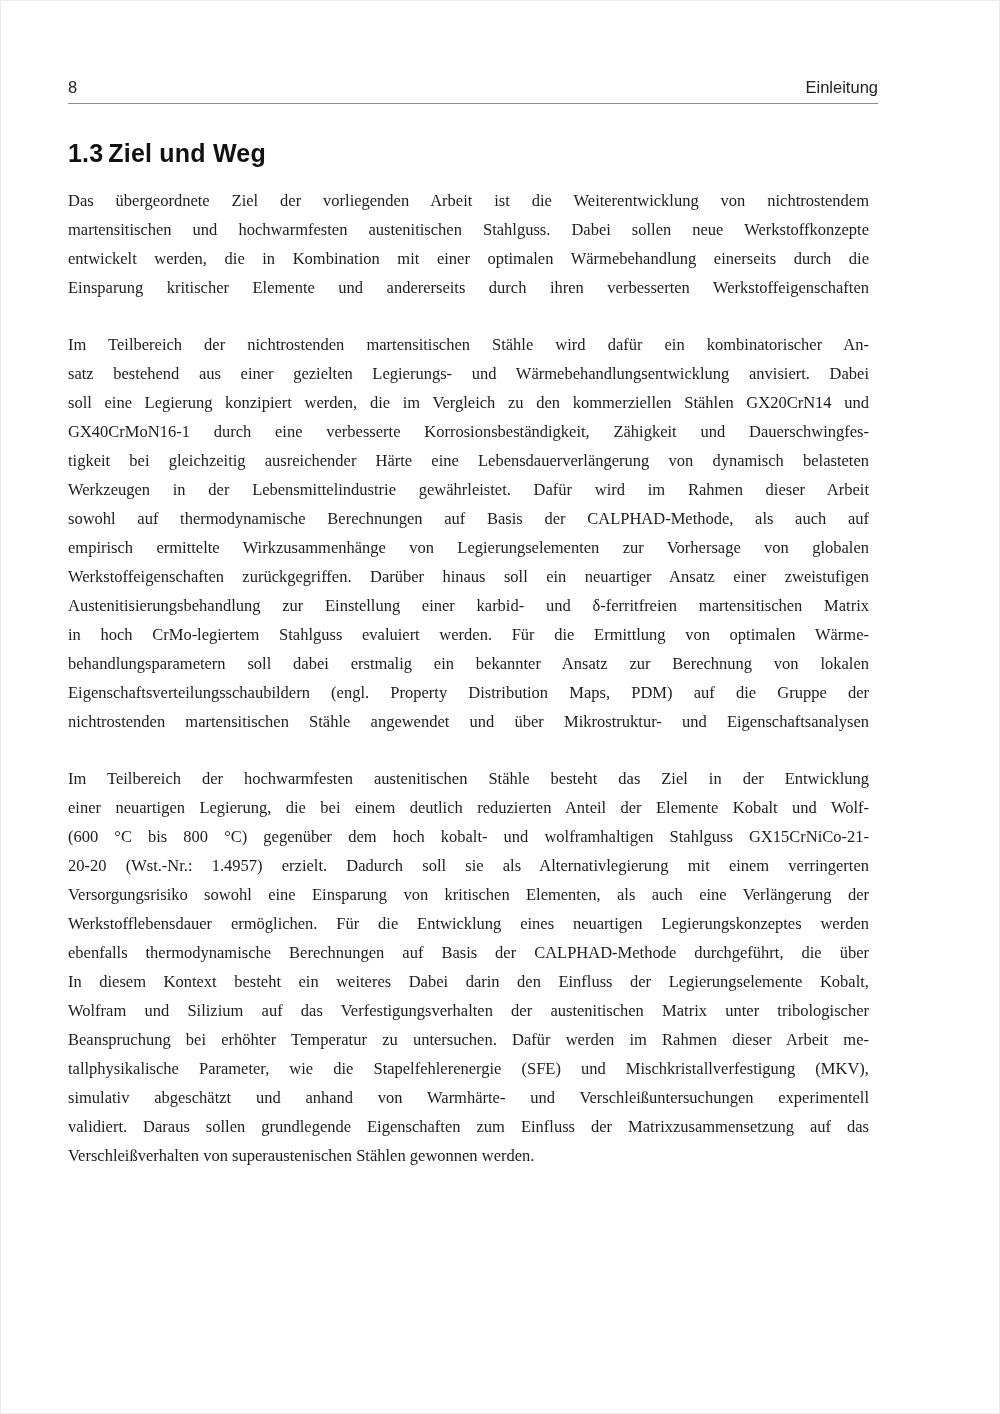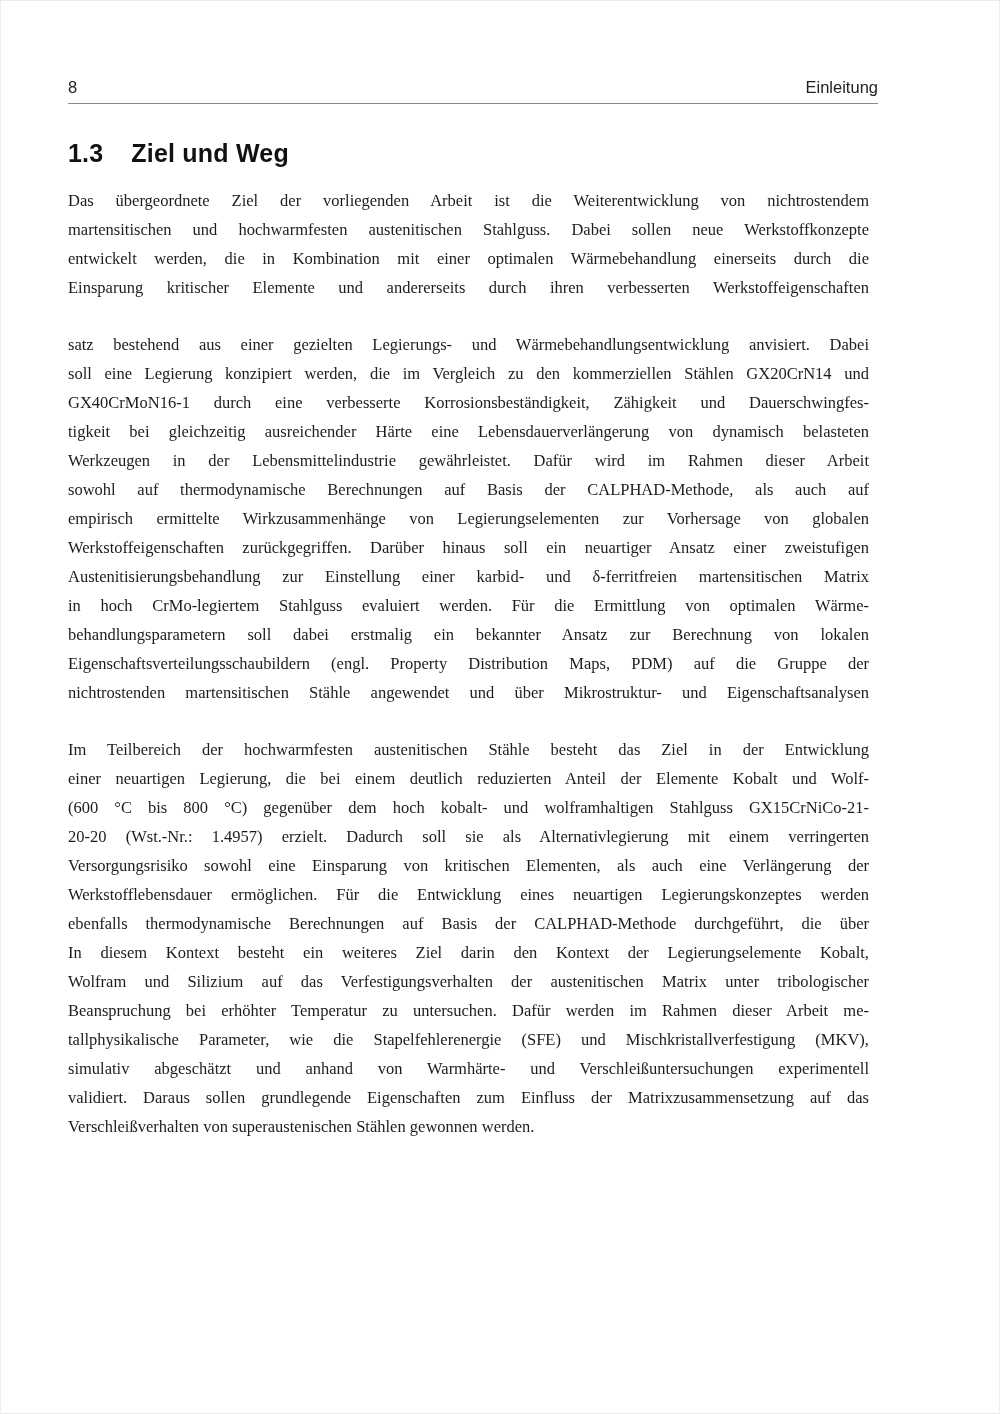--- a/index.html
+++ b/index.html
@@ -36,21 +36,21 @@
     left: 68px;
     width: 810px;
     top: 139px;
     margin: 0;
     font-family: "Liberation Sans", sans-serif;
     font-size: 25px;
     font-weight: 700;
     color: #111111;
     letter-spacing: 0.2px;
   }
-  .sec-num { margin-right: 28px; text-align: right; }
+  .sec-num { margin-right: 5px; text-align: right; }
   .body-text {
     position: absolute;
     left: 68px;
     width: 810px;
     top: 186px;
     font-size: 16.5px;
     line-height: 29px;
     color: #1c1c1c;
   }
   .paragraph { margin: 0 9px 28px 0; }
@@ -79,20 +79,21 @@
   </h1>
 
   <div class="body-text">
     <div class="paragraph">
         <div class="pline">Das übergeordnete Ziel der vorliegenden Arbeit ist die Weiterentwicklung von nichtrostendem</div>
         <div class="pline">martensitischen und hochwarmfesten austenitischen Stahlguss. Dabei sollen neue Werkstoffkonzepte</div>
         <div class="pline">entwickelt werden, die in Kombination mit einer optimalen Wärmebehandlung einerseits durch die</div>
         <div class="pline">Einsparung kritischer Elemente und andererseits durch ihren verbesserten Werkstoffeigenschaften</div>
       </div>
     <div class="paragraph">
+        <div class="pline">Im Teilbereich der nichtrostenden martensitischen Stähle wird dafür ein kombinatorischer An-</div>
         <div class="pline">satz bestehend aus einer gezielten Legierungs- und Wärmebehandlungsentwicklung anvisiert. Dabei</div>
         <div class="pline">soll eine Legierung konzipiert werden, die im Vergleich zu den kommerziellen Stählen GX20CrN14 und</div>
         <div class="pline">GX40CrMoN16-1 durch eine verbesserte Korrosionsbeständigkeit, Zähigkeit und Dauerschwingfes-</div>
         <div class="pline">tigkeit bei gleichzeitig ausreichender Härte eine Lebensdauerverlängerung von dynamisch belasteten</div>
         <div class="pline">Werkzeugen in der Lebensmittelindustrie gewährleistet. Dafür wird im Rahmen dieser Arbeit</div>
         <div class="pline">sowohl auf thermodynamische Berechnungen auf Basis der CALPHAD-Methode, als auch auf</div>
         <div class="pline">empirisch ermittelte Wirkzusammenhänge von Legierungselementen zur Vorhersage von globalen</div>
         <div class="pline">Werkstoffeigenschaften zurückgegriffen. Darüber hinaus soll ein neuartiger Ansatz einer zweistufigen</div>
         <div class="pline">Austenitisierungsbehandlung zur Einstellung einer karbid- und δ-ferritfreien martensitischen Matrix</div>
         <div class="pline">in hoch CrMo-legiertem Stahlguss evaluiert werden. Für die Ermittlung von optimalen Wärme-</div>
@@ -101,21 +102,21 @@
         <div class="pline">nichtrostenden martensitischen Stähle angewendet und über Mikrostruktur- und Eigenschaftsanalysen</div>
       </div>
     <div class="paragraph">
         <div class="pline">Im Teilbereich der hochwarmfesten austenitischen Stähle besteht das Ziel in der Entwicklung</div>
         <div class="pline">einer neuartigen Legierung, die bei einem deutlich reduzierten Anteil der Elemente Kobalt und Wolf-</div>
         <div class="pline">(600 °C bis 800 °C) gegenüber dem hoch kobalt- und wolframhaltigen Stahlguss GX15CrNiCo-21-</div>
         <div class="pline">20-20 (Wst.-Nr.: 1.4957) erzielt. Dadurch soll sie als Alternativlegierung mit einem verringerten</div>
         <div class="pline">Versorgungsrisiko sowohl eine Einsparung von kritischen Elementen, als auch eine Verlängerung der</div>
         <div class="pline">Werkstofflebensdauer ermöglichen. Für die Entwicklung eines neuartigen Legierungskonzeptes werden</div>
         <div class="pline">ebenfalls thermodynamische Berechnungen auf Basis der CALPHAD-Methode durchgeführt, die über</div>
-        <div class="pline">In diesem Kontext besteht ein weiteres Ziel darin den Kontext der Legierungselemente Kobalt,</div>
+        <div class="pline">In diesem Kontext besteht ein weiteres Dabei darin den Einfluss der Legierungselemente Kobalt,</div>
         <div class="pline">Wolfram und Silizium auf das Verfestigungsverhalten der austenitischen Matrix unter tribologischer</div>
         <div class="pline">Beanspruchung bei erhöhter Temperatur zu untersuchen. Dafür werden im Rahmen dieser Arbeit me-</div>
         <div class="pline">tallphysikalische Parameter, wie die Stapelfehlerenergie (SFE) und Mischkristallverfestigung (MKV),</div>
         <div class="pline">simulativ abgeschätzt und anhand von Warmhärte- und Verschleißuntersuchungen experimentell</div>
         <div class="pline">validiert. Daraus sollen grundlegende Eigenschaften zum Einfluss der Matrixzusammensetzung auf das</div>
         <div class="pline pline-last">Verschleißverhalten von superaustenischen Stählen gewonnen werden.</div>
       </div>
   </div>
 
 </div>

